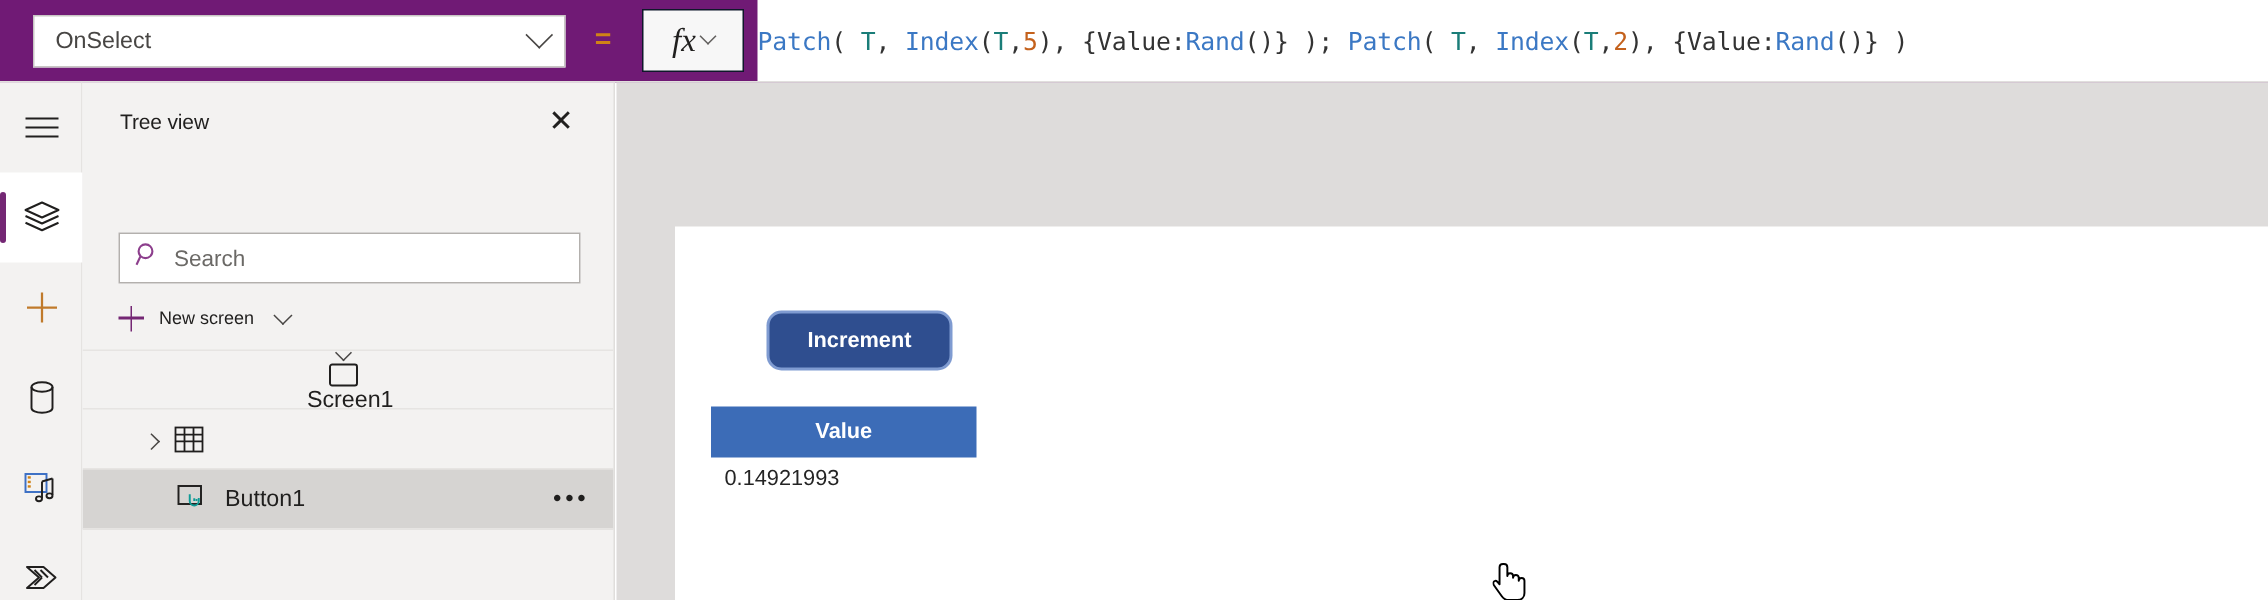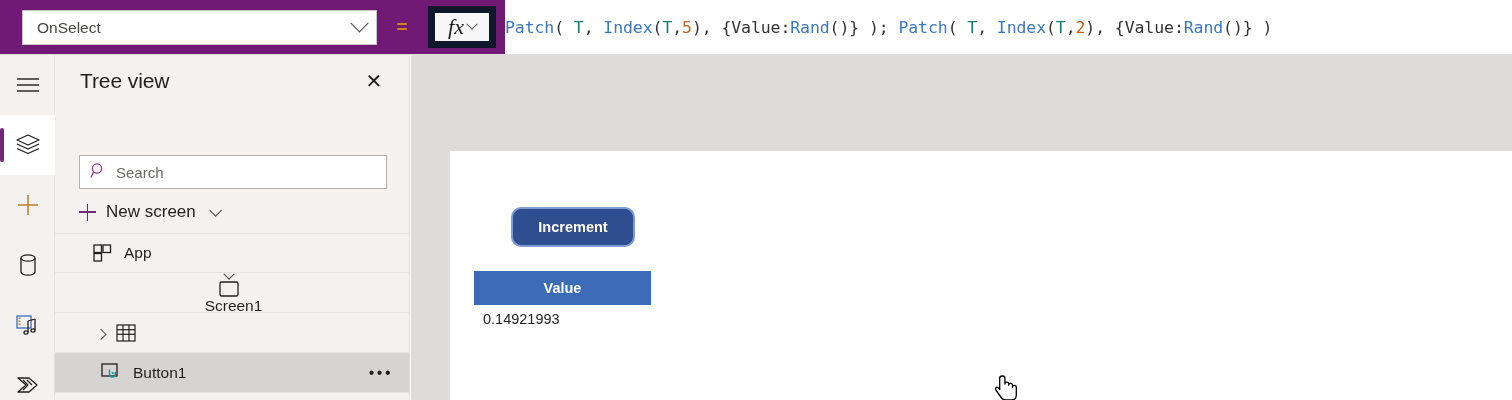--- a/index.html
+++ b/index.html
@@ -48,21 +48,21 @@
     width: 20px; height: 20px;
     font-size: 19px; font-weight: bold;
     color: #d08317;
     line-height: 19px;
     text-align: center;
     font-family: "Liberation Sans", sans-serif;
   }
   .fx-button {
     position: absolute; left: 428px; top: 6px;
     width: 68px; height: 42px;
-    border: 7px solid #0f172a;
+    border: 1px solid #0f172a;
     background: #f7f7f7;
     display: flex; align-items: center; justify-content: center;
     gap: 4px;
     cursor: pointer;
   }
   .fx-glyph {
     font-family: "Liberation Serif", serif;
     font-style: italic;
     font-size: 22px;
     color: #201f1e;
@@ -124,21 +124,21 @@
     border-right: 1px solid #e0dedc;
     overflow: hidden;
   }
   .tree-header {
     height: 52px;
     display: flex; align-items: center;
     padding: 0 22px 0 25px;
   }
   .tree-title {
     flex: 1;
-    font-size: 21px;
+    font-size: 14px;
     color: #201f1e;
     font-weight: 400;
     letter-spacing: -0.1px;
   }
   .close-x {
     width: 26px; height: 26px;
     display: flex; align-items: center; justify-content: center;
     cursor: pointer;
     color: #201f1e;
     font-size: 20px;
@@ -192,21 +192,21 @@
   .plus-icon {
     position: relative;
     width: 17px; height: 17px;
     flex: 0 0 auto;
   }
   .plus-icon::before, .plus-icon::after {
     content: ""; position: absolute; background: #742774;
   }
   .plus-icon::before { left: 0; top: 7.5px; width: 17px; height: 1.8px; }
   .plus-icon::after  { top: 0; left: 7.5px; height: 17px; width: 1.8px; }
-  .new-screen-label { font-size: 17px; color: #201f1e; }
+  .new-screen-label { font-size: 12px; color: #201f1e; }
   .new-screen-chev {
     width: 9px; height: 9px;
     border-right: 1.5px solid #484644;
     border-bottom: 1.5px solid #484644;
     transform: rotate(45deg) translateY(-3px);
     margin-left: 3px;
   }
   .tree-list { margin-top: 8px; }
   .tree-row {
     height: 40px;
@@ -457,33 +457,20 @@
       </div>
     </div>
 
     <div class="new-screen">
       <span class="plus-icon"></span>
       <span class="new-screen-label">New screen</span>
       <span class="new-screen-chev"></span>
     </div>
 
     <div class="tree-list" id="tree-list">
-        <div class="tree-row" style="padding-left: 10px;">
-          <span class="twisty"></span>
-          <span class="tico">
-            <svg width="19" height="18" viewBox="0 0 19 18">
-              <g fill="none" stroke="#201f1e" stroke-width="1.3">
-                <rect x="1" y="1" width="7.5" height="7.5"></rect>
-                <rect x="10" y="1" width="7.5" height="7.5"></rect>
-                <rect x="1" y="9.5" width="7.5" height="7.5"></rect>
-              </g>
-            </svg>
-          </span>
-          <span class="tlabel">App</span>
-        </div>
         <div class="tree-row" style="padding-left: 10px; flex-direction: column;">
           <span class="twisty">
             <span class="tw-arrow down"></span>
           </span>
           <span class="tico">
             <svg width="20" height="16" viewBox="0 0 20 16">
               <rect x="1" y="1" width="18" height="14" rx="1.5" fill="none" stroke="#201f1e" stroke-width="1.3"></rect>
             </svg>
           </span>
           <span class="tlabel">Screen1</span>
@@ -497,21 +484,21 @@
               <g fill="none" stroke="#201f1e" stroke-width="1.2">
                 <rect x="1" y="1" width="18" height="16"></rect>
                 <line x1="1" y1="5.7" x2="19" y2="5.7"></line>
                 <line x1="1" y1="10.3" x2="19" y2="10.3"></line>
                 <line x1="7" y1="1" x2="7" y2="17"></line>
                 <line x1="13" y1="1" x2="13" y2="17"></line>
               </g>
             </svg>
           </span>
         </div>
-        <div class="tree-row selected" style="padding-left: 19px;">
+        <div class="tree-row selected" style="padding-left: 36px;">
           <span class="twisty"></span>
           <span class="tico">
             <svg width="21" height="20" viewBox="0 0 21 20">
               <rect x="1" y="1" width="15" height="12" fill="none" stroke="#201f1e" stroke-width="1.3"></rect>
               <g fill="none" stroke="#0f9b96" stroke-width="1.3">
                 <path d="M8.5 6.5 V11"></path>
                 <path d="M8.5 11 a3 3 0 0 0 6 0 V9"></path>
                 <path d="M11.5 11 V9.2"></path>
                 <path d="M13 11 V9.6"></path>
               </g>

